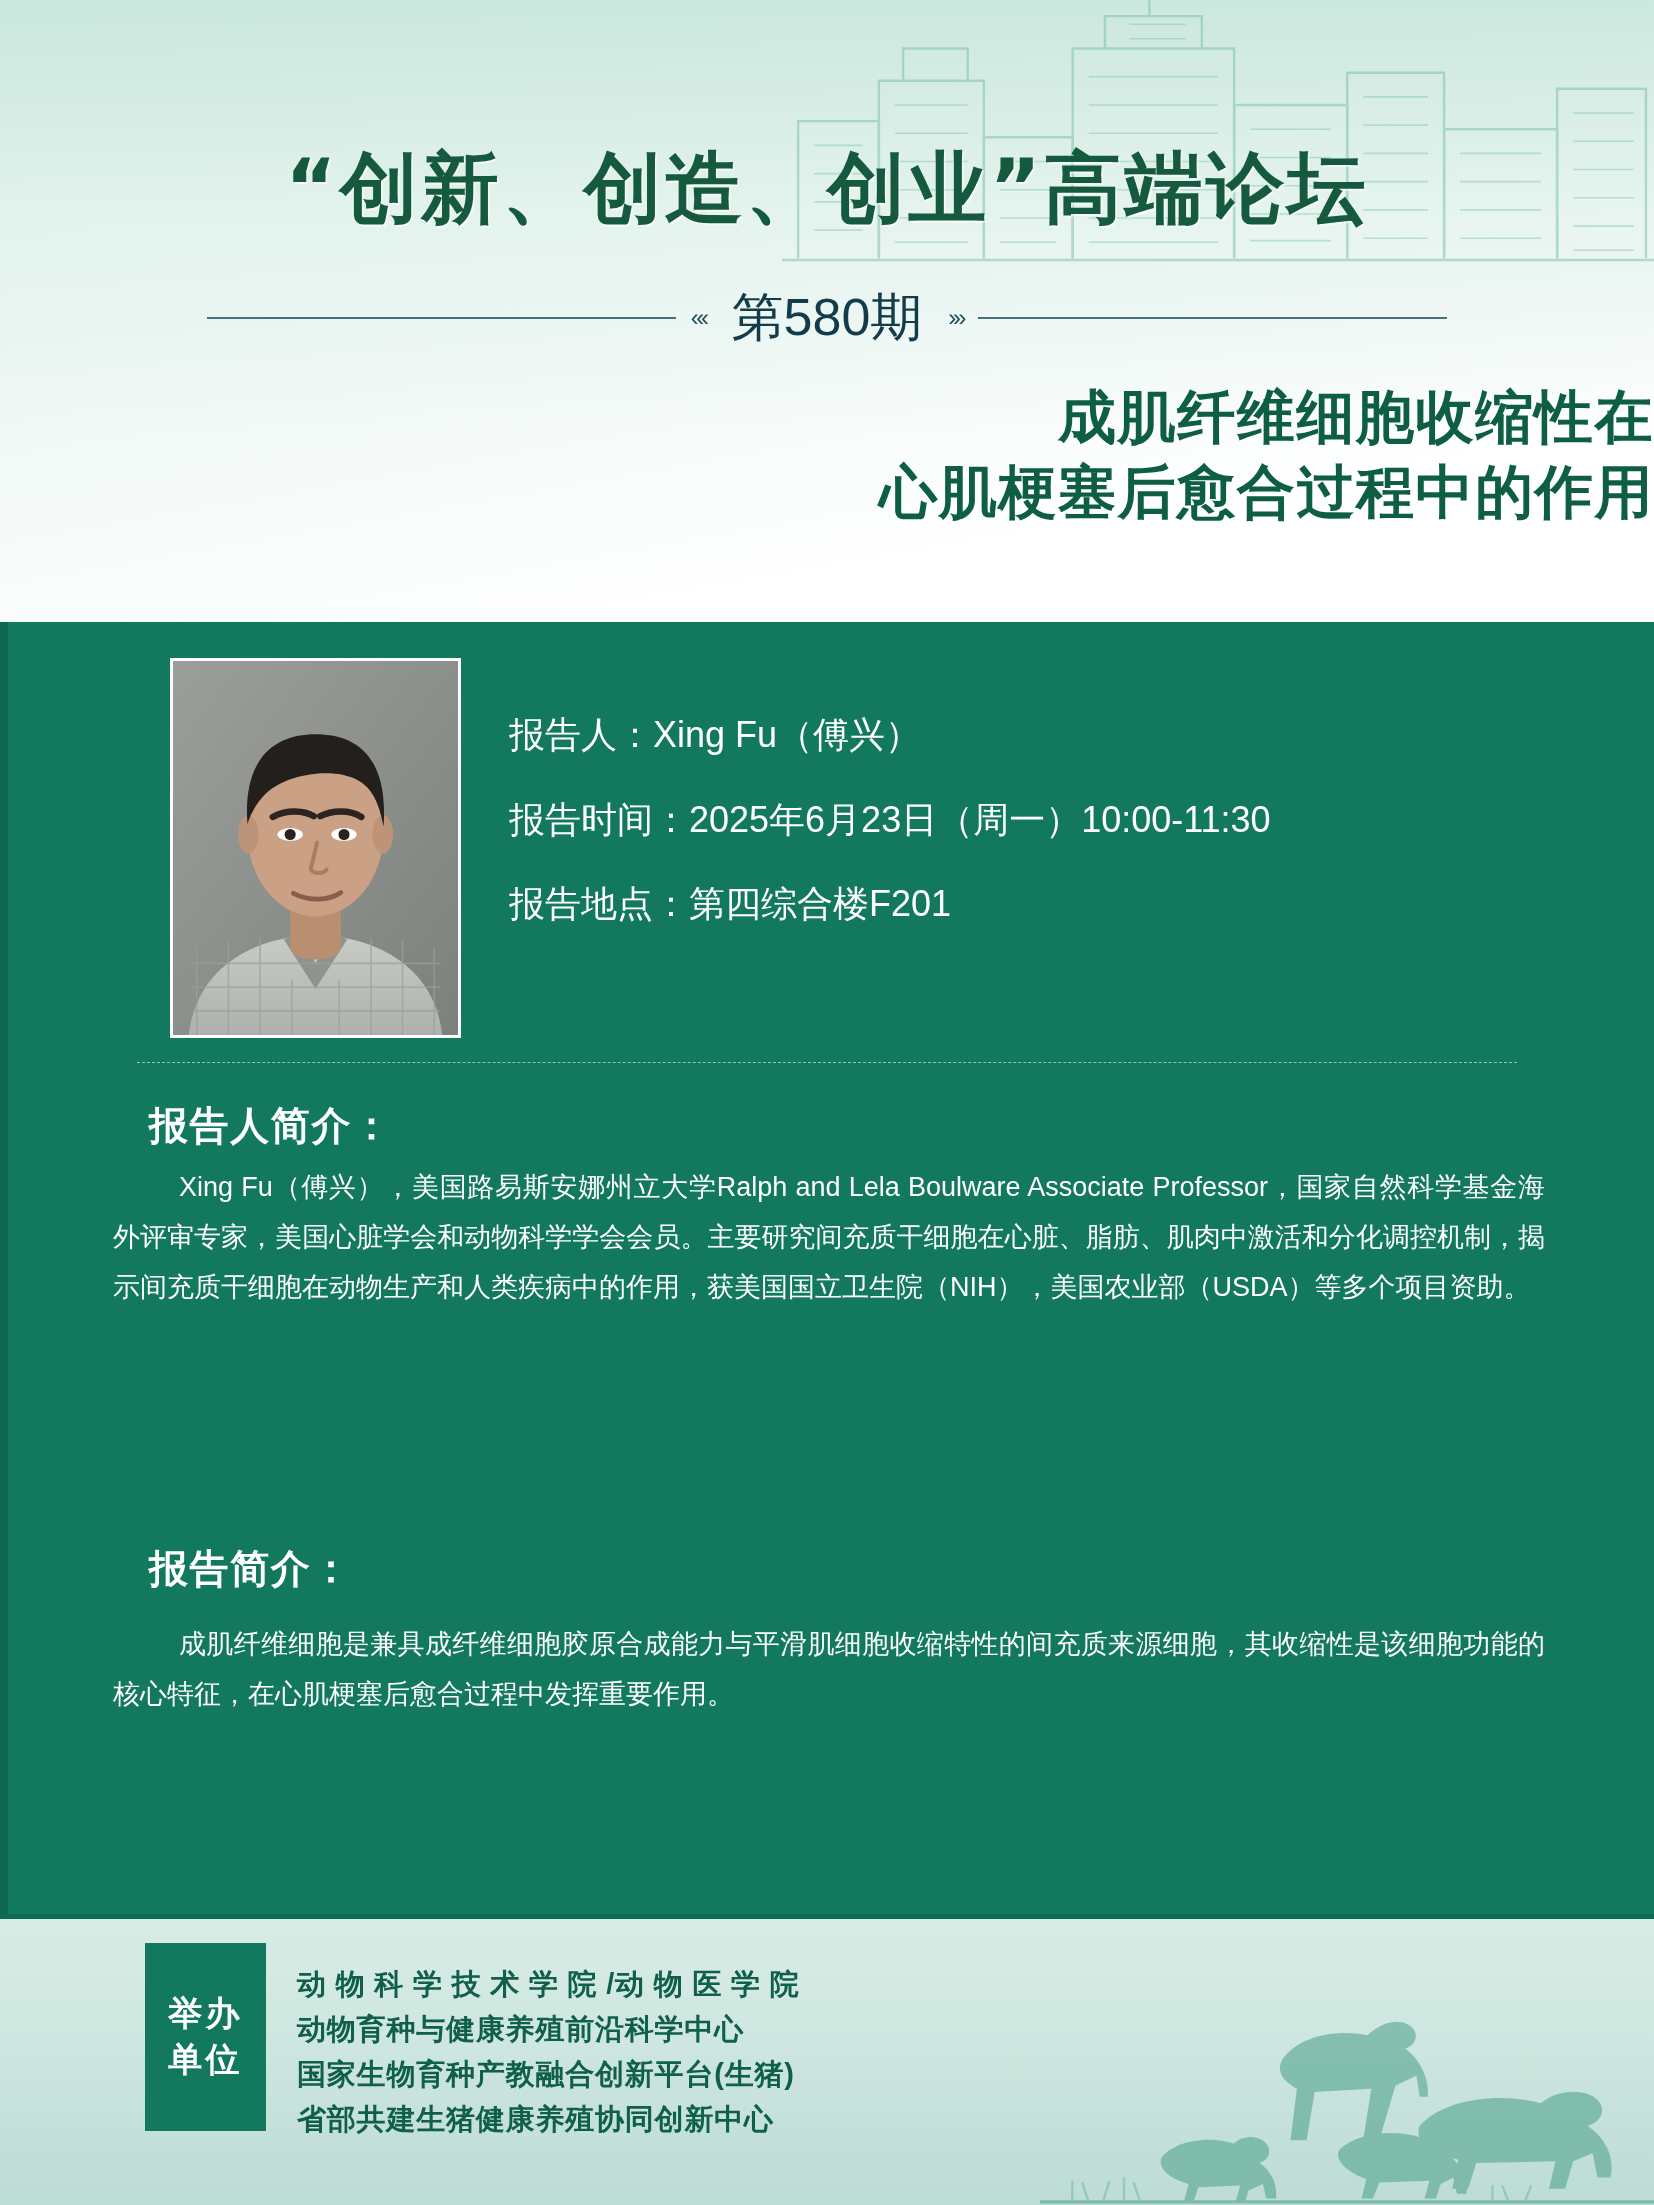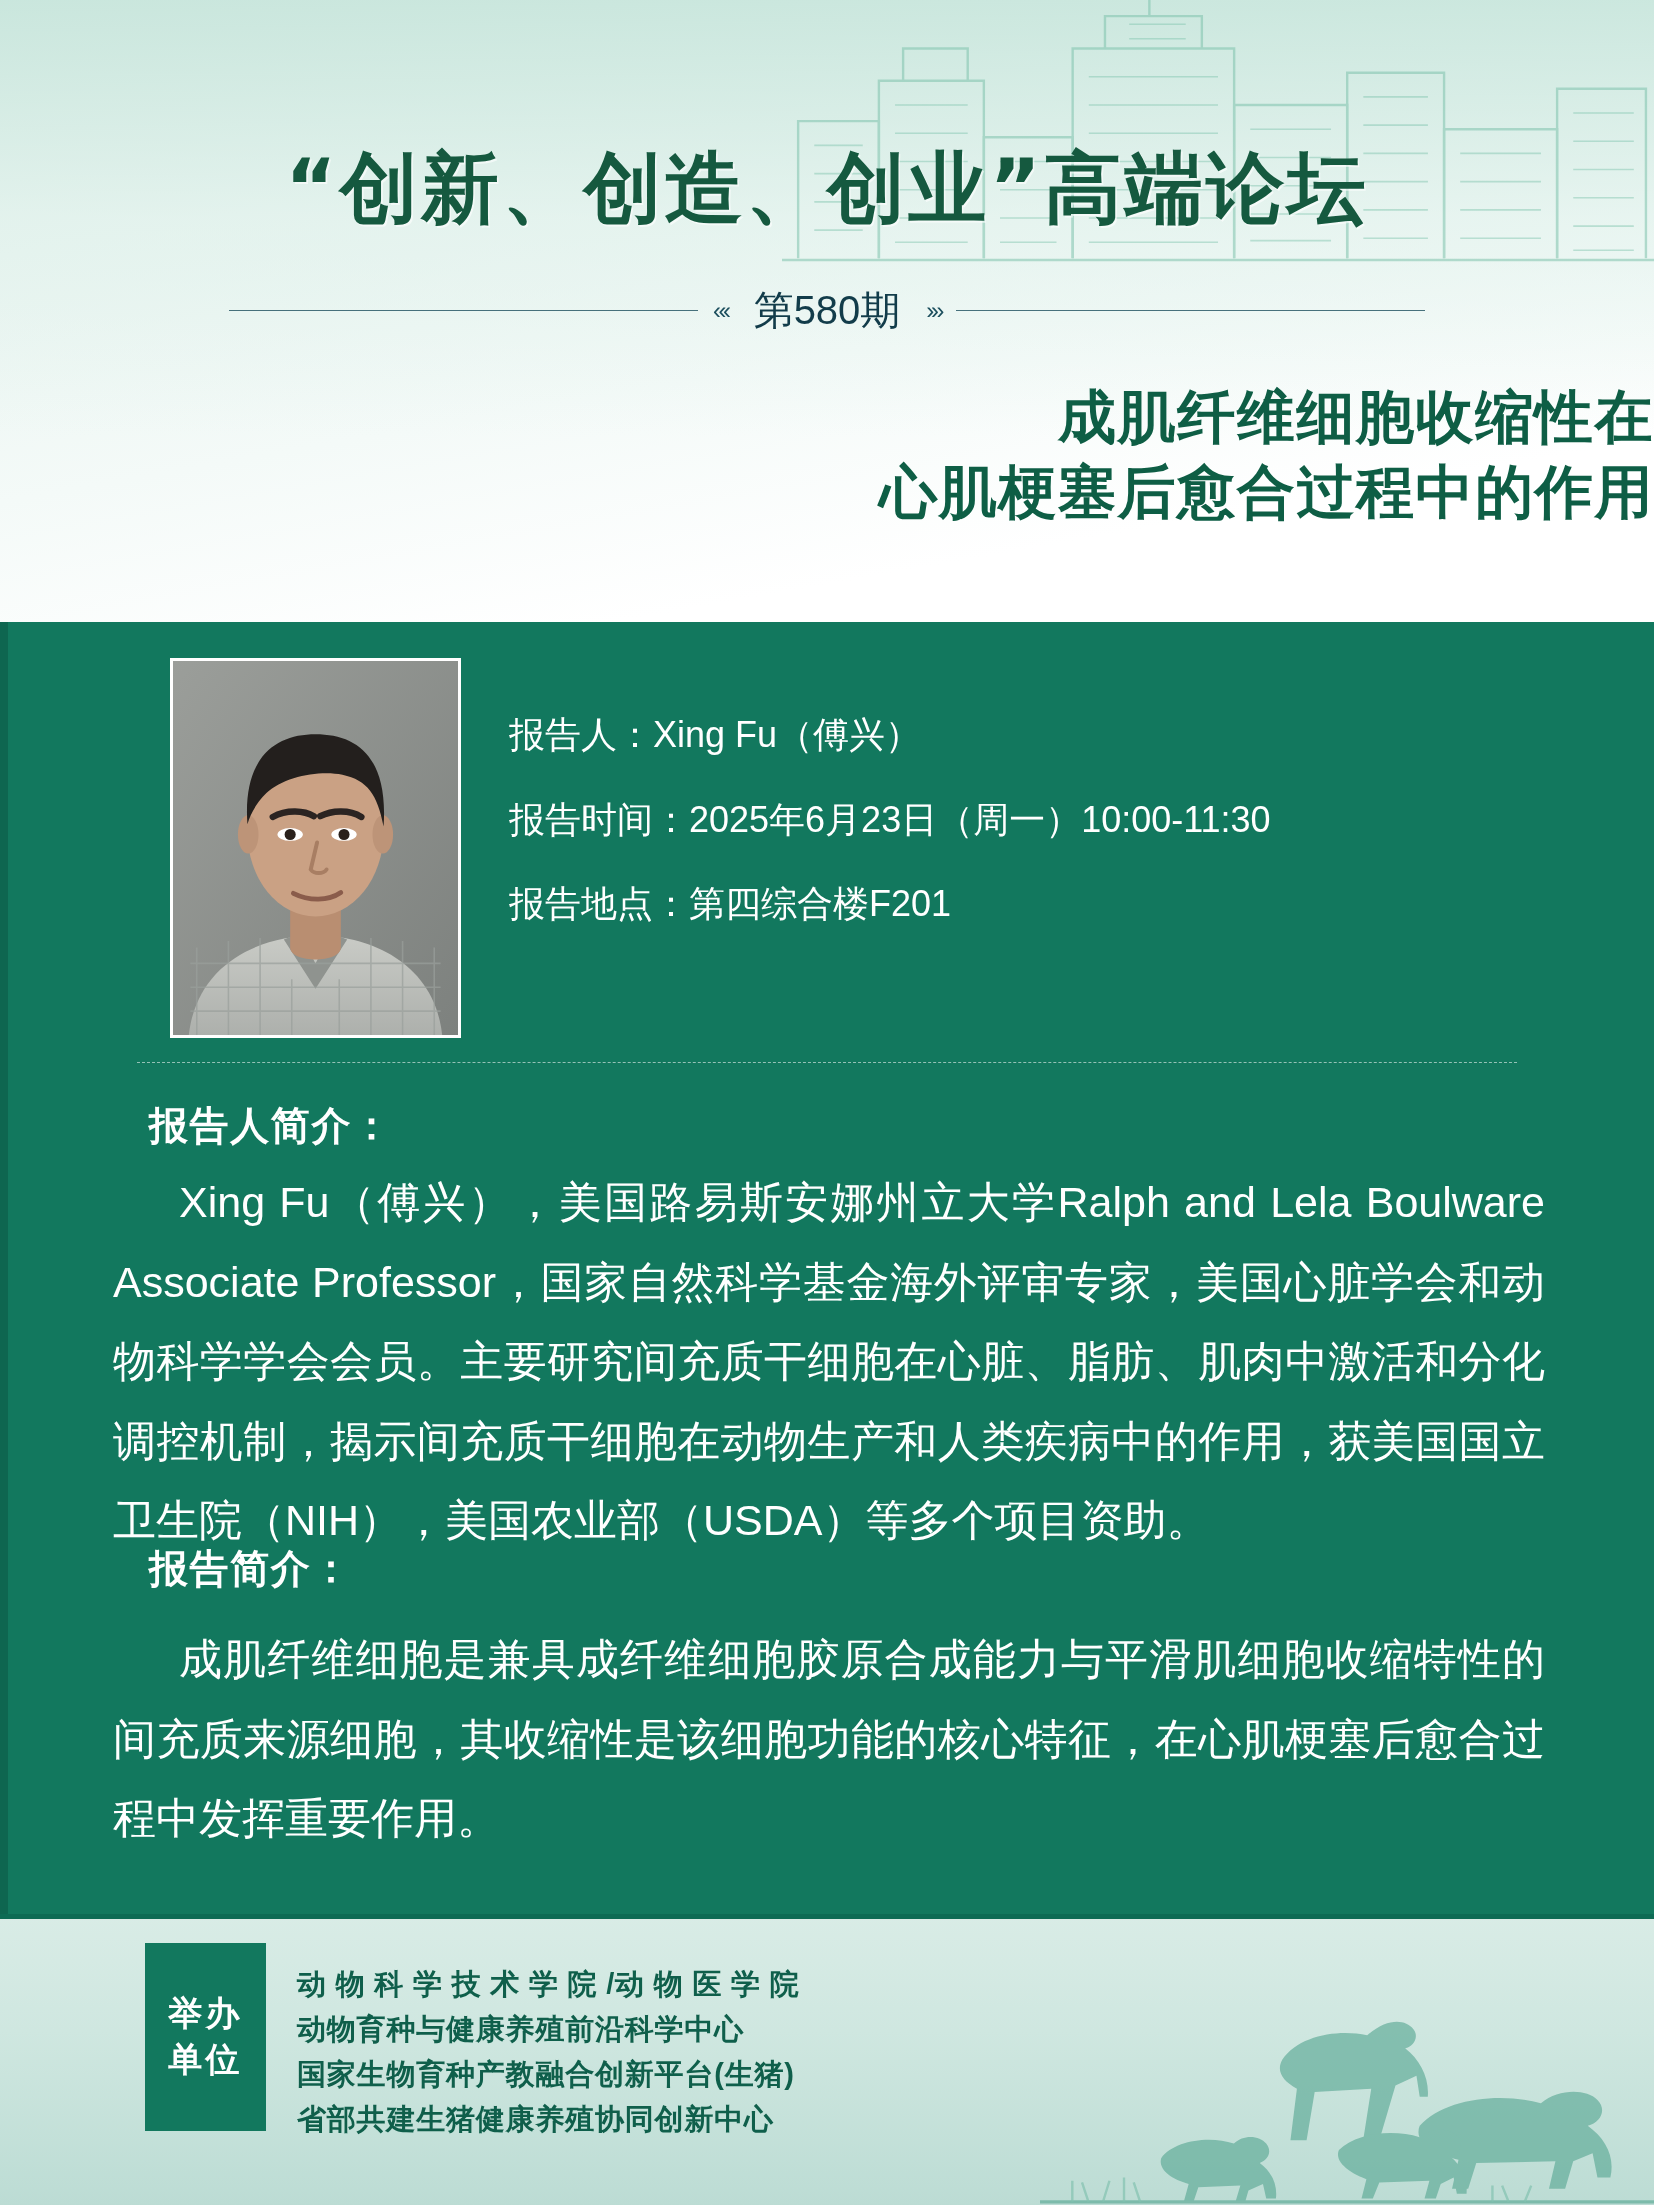--- a/index.html
+++ b/index.html
@@ -70,21 +70,21 @@
     background: #1d4f5e;
     opacity: .8;
   }
   .issue-arrows {
     color: #1d4f5e;
     font-size: 24px;
     letter-spacing: -3.2px;
     line-height: 1;
   }
   .issue-text {
-    font-size: 40px;
+    font-size: 52px;
     color: #123c4a;
     font-weight: 500;
     padding: 0 11.3px;
     white-space: nowrap;
   }
 
   .talk-title {
     position: absolute;
     top: 380px;
     left: 0;
@@ -159,21 +159,21 @@
     color: #ffffff;
     letter-spacing: 1.6px;
   }
   .sec-head.bio { top: 477px; left: 149px; }
   .sec-head.abs { top: 920px; left: 149px; }
 
   .para {
     position: absolute;
     left: 113px;
     right: 109px;
-    font-size: 43px;
+    font-size: 27px;
     line-height: 1.85;
     text-align: justify;
     color: #ffffff;
     text-indent: 66px;
   }
   .para.bio { top: 541px; }
   .para.abs { top: 998px; }
 
   
   .footer {

